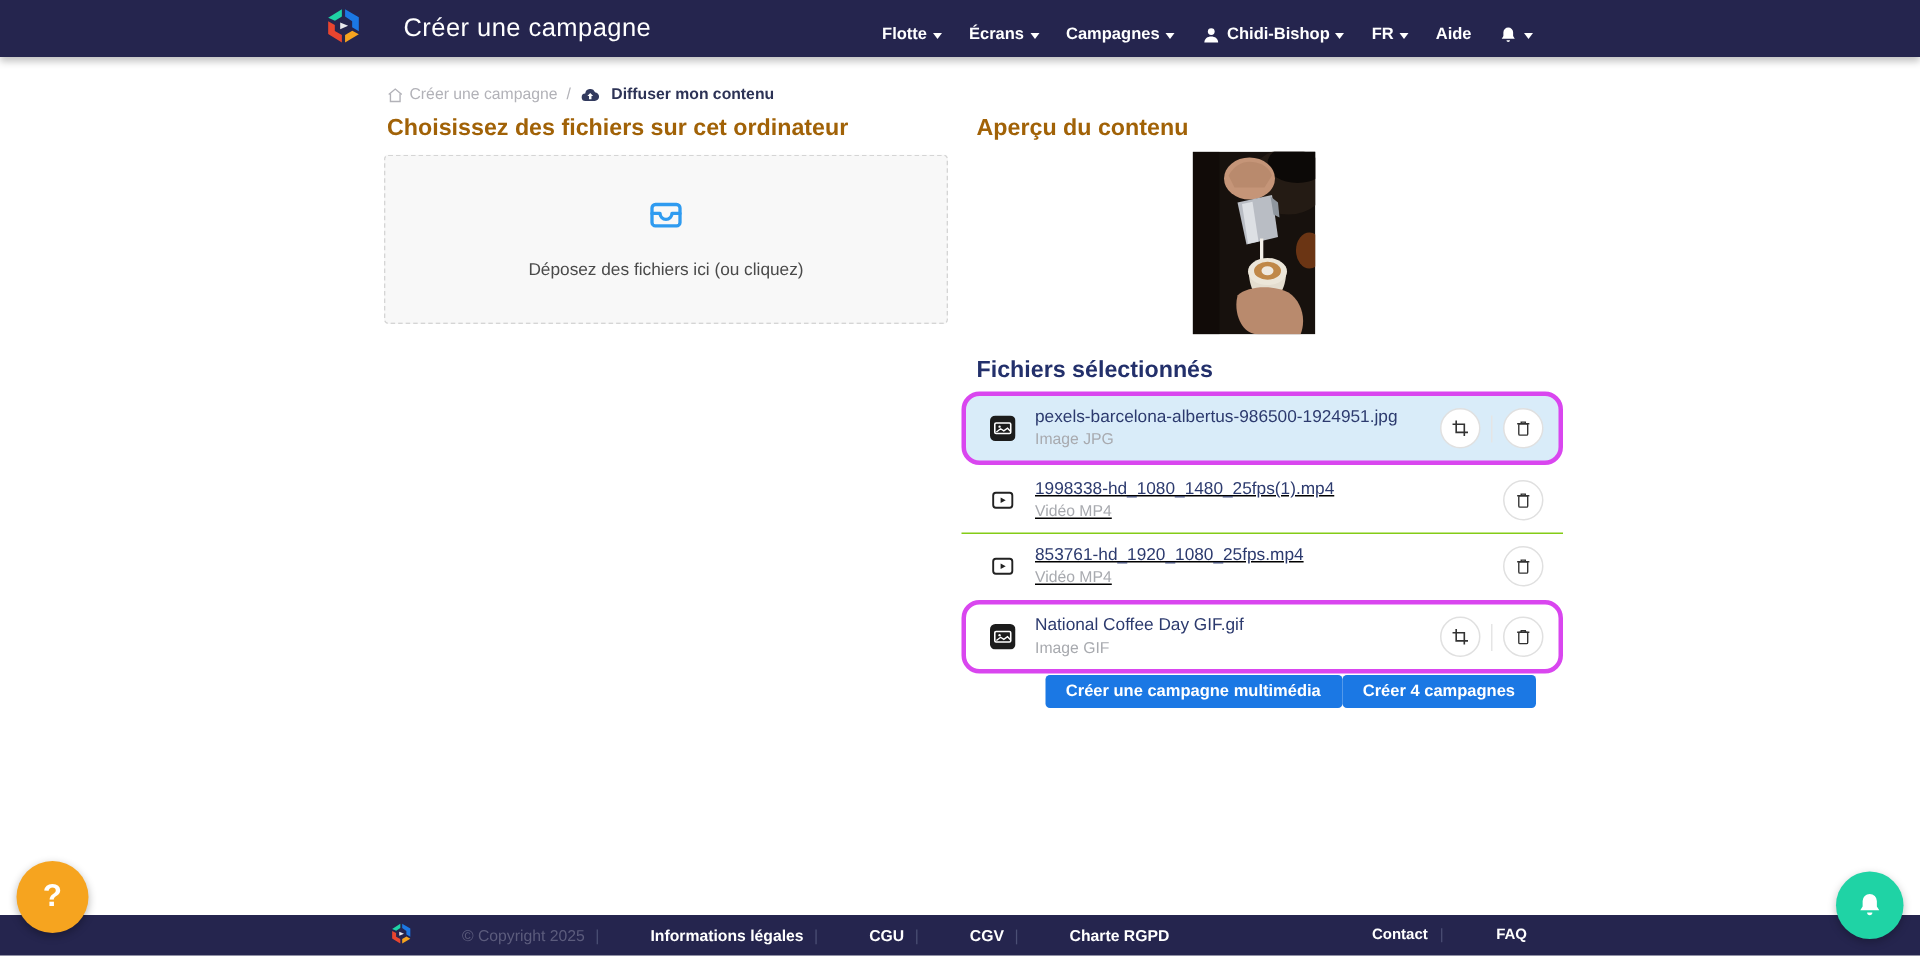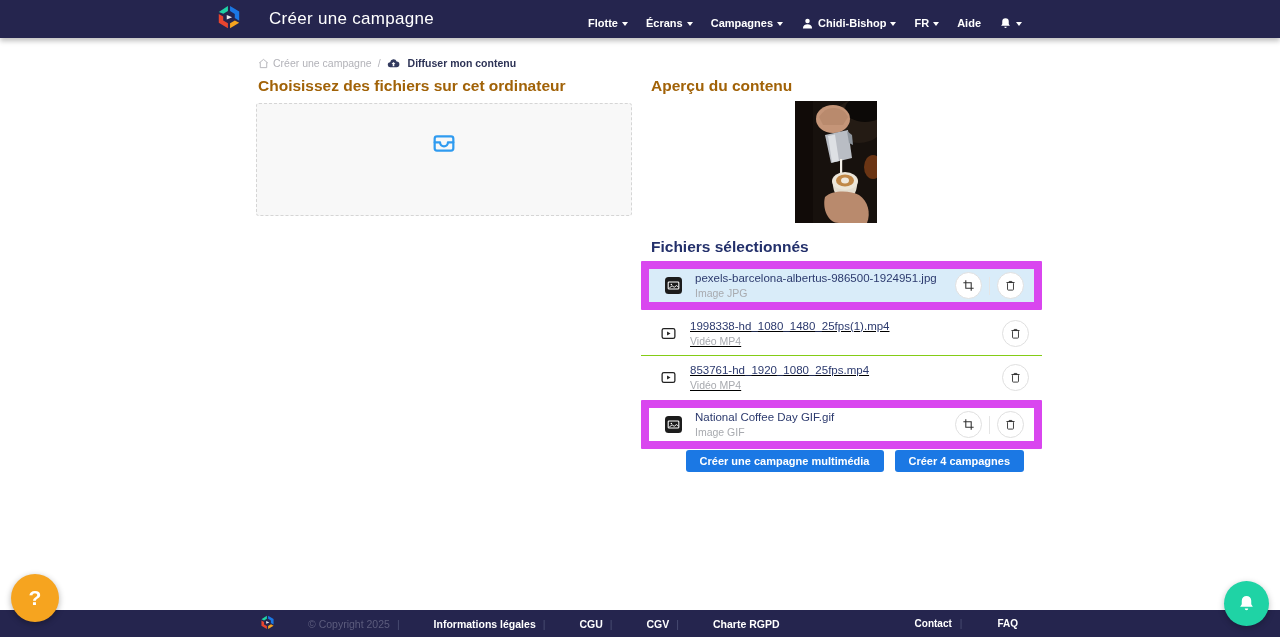--- a/index.html
+++ b/index.html
@@ -61,21 +61,21 @@
 
   
   .preview-img {
     position:absolute; left:795px; top:101px; width:82px; height:122px; overflow:hidden;
   }
 
   
   .file-list { position:absolute; left:641px; top:261px; width:401px; }
   .file-row { display:flex; align-items:center; }
   .row-box {
-    border:8px solid #d946ef; border-radius:1px; height:49px;
+    border:3px solid #d946ef; border-radius:12px; height:49px;
     padding:0 10px 0 16px; background:#ffffff; margin-bottom:2px;
   }
   .row-selected { background:#d9ecf9; }
   .row-plain { height:43px; padding:0 13px 0 19px;text-decoration:underline; }
   .row-plain + .row-plain { border-top:1px solid #84cc16; }
   .file-icon { width:17px; height:17px; margin-right:13px; flex:0 0 auto; }
   .file-meta { display:flex; flex-direction:column; gap:3px; }
   .file-name { font-size:11.5px; color:#2c3a6e; }
   .file-type { font-size:10.5px; color:#a8aaaf; }
   .file-actions { margin-left:auto; display:flex; align-items:center; gap:7px; }
@@ -83,21 +83,21 @@
     width:27px; height:27px; border-radius:50%; background:#ffffff;
     border:1px solid #e0e0e0; display:flex; align-items:center; justify-content:center;
     cursor:pointer; padding:0;
   }
   .circle-btn svg { width:13px; height:13px; }
   .action-divider { width:1px; height:18px; background:#e5e5e5; }
 
   
   .action-buttons {
     position:absolute; left:641px; top:450px; width:383px;
-    display:flex; justify-content:flex-end; gap:11px;
+    display:flex; justify-content:flex-end; 
   }
   .btn-primary {
     background:#1b78e4; color:#ffffff; border:none; border-radius:3px;
     height:22px; padding:0 14px; font-size:11px; font-weight:700;
     font-family:"Liberation Sans", sans-serif; cursor:pointer;
   }
 
   
   .footer {
     position:absolute; left:0; bottom:0; width:1280px; height:27px;
@@ -209,20 +209,21 @@
 <div class="section-heading" id="heading-right">Aperçu du contenu</div>
 <div class="section-heading" id="heading-files">Fichiers sélectionnés</div>
 
 <div class="dropzone">
   <span class="dropzone-icon">
     <svg viewBox="0 0 24 24" fill="none" stroke="#2f9bf0" stroke-width="1.9" stroke-linecap="round" stroke-linejoin="round">
       <rect x="4" y="6.3" width="16" height="12.2" rx="2"></rect>
       <path d="M4 11.4h4.6a3.4 3.4 0 0 0 6.8 0H20"></path>
     </svg>
   </span>
+  <div class="dropzone-label">Déposez des fichiers ici (ou cliquez)</div>
 </div>
 
 <div class="preview-img">
   <svg viewBox="0 0 82 122" width="82" height="122">
     <rect width="82" height="122" fill="#17110d"></rect>
     <ellipse cx="64" cy="20" rx="26" ry="22" fill="#241b14"></ellipse>
     <ellipse cx="70" cy="8" rx="20" ry="13" fill="#0c0907"></ellipse>
     <ellipse cx="38" cy="18" rx="17" ry="14" fill="#c59578"></ellipse>
     <path d="M24 16 Q30 6 40 7 Q50 8 53 16 L48 24 L28 24 Z" fill="#b98a6d"></path>
     <path d="M30 34 L53 29 L57 57 L36 62 Z" fill="#b9bdc4"></path>

